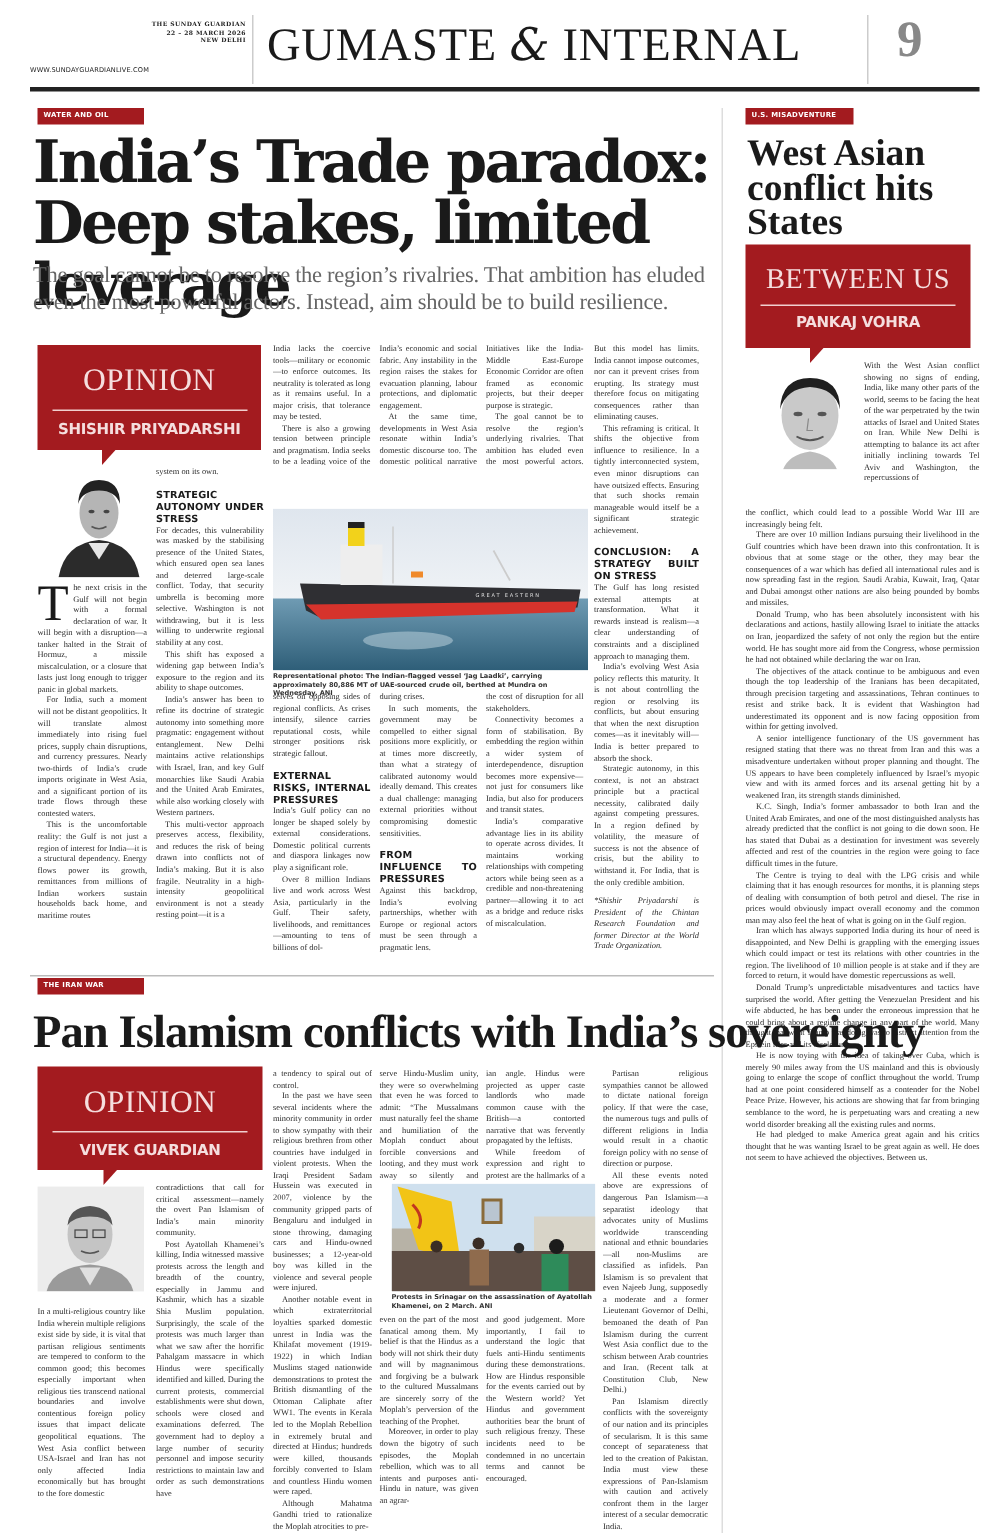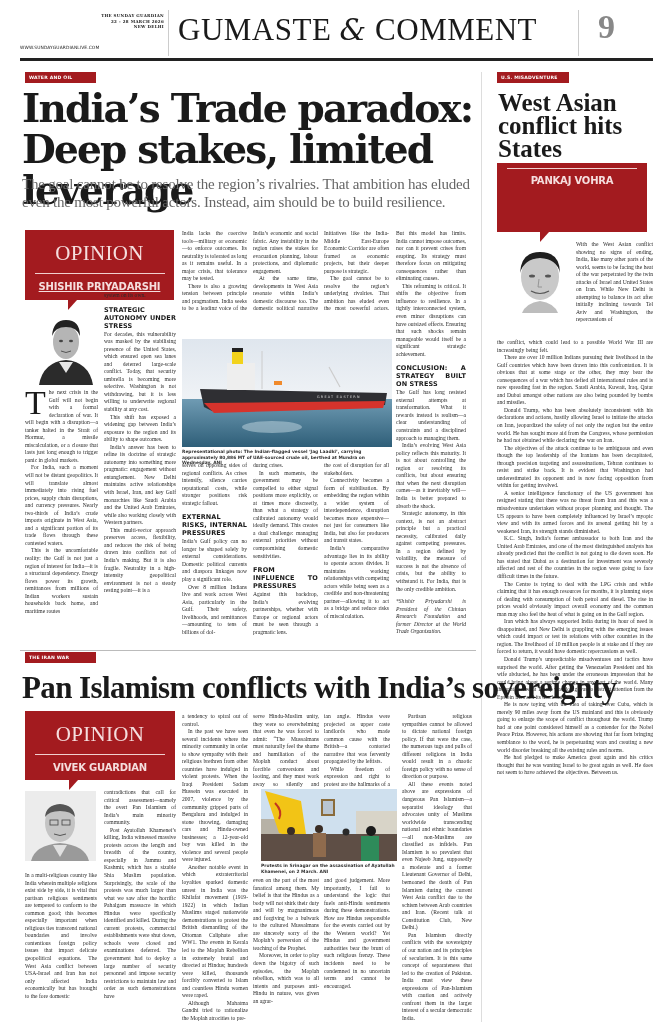--- a/index.html
+++ b/index.html
@@ -55,34 +55,34 @@
 <div class="abs mast-info">
   <div>THE SUNDAY GUARDIAN</div>
   <div>22 – 28 MARCH 2026</div>
   <div>NEW DELHI</div>
 </div>
 <div class="abs mast-url">WWW.SUNDAYGUARDIANLIVE.COM</div>
 <div class="abs mast-sep1"></div>
 <div class="abs mast-title">
   <span>GUMASTE</span>
   <span class="mast-amp">&amp;</span>
-  <span>COMMENT</span>
+  <span>INTERNAL</span>
 </div>
 <div class="abs mast-sep2"></div>
 <div class="abs mast-page">9</div>
 <div class="abs mast-rule"></div>
 
 <div class="abs tag" style="left:25px; top:72px; width:71px;">WATER AND OIL</div>
 <h1 class="abs headline1">India’s Trade paradox: Deep stakes, limited leverage</h1>
 <div class="abs deck1">The goal cannot be to resolve the region’s rivalries. That ambition has eluded even the most powerful actors. Instead, aim should be to build resilience.</div>
 
 <div class="abs opbox" style="left:25px; top:230px; width:149px; height:70px;">
   <div class="op-title" style="padding-top:11px;">OPINION</div>
   <div class="op-rule" style="width:130px; margin-top:7px;"></div>
-  <div class="op-author" style="margin-top:7px;text-decoration:underline;">SHISHIR PRIYADARSHI</div>
+  <div class="op-author" style="margin-top:7px;">SHISHIR PRIYADARSHI</div>
 </div>
 <div class="abs op-pointer" style="left:68px; top:300px;"></div>
 
 <div class="abs portrait" style="left:35px; top:310px; width:62px; height:75px; background:#fff;">
   <svg width="62" height="75" viewBox="0 0 62 75">
     <path d="M4 75 Q8 52 31 50 Q54 52 58 75 Z" fill="#2b2b2b"></path>
     <path d="M24 52 L31 63 L38 52 Z" fill="#e6e6e6"></path>
     <ellipse cx="31" cy="32" rx="13" ry="17" fill="#b5b5b5"></ellipse>
     <path d="M17 26 Q18 10 31 10 Q45 10 45 26 Q42 17 31 17 Q20 17 17 26 Z" fill="#222"></path>
     <ellipse cx="26" cy="31" rx="2" ry="1.2" fill="#444"></ellipse>
@@ -90,21 +90,21 @@
     <path d="M26 41 Q31 44 36 41" stroke="#555" stroke-width="1" fill="none"></path>
   </svg>
 </div>
 
 <div class="abs col" style="left:25px; top:389px; width:73px; height:255px;">
   <p class="noind"><span class="dropcap">T</span><span>he next crisis in the Gulf will not begin with a formal declaration of war. It will begin with a disruption—a tanker halted in the Strait of Hormuz, a missile miscalculation, or a closure that lasts just long enough to trigger panic in global markets.</span></p>
   <p>For India, such a moment will not be distant geopolitics. It will translate almost immediately into rising fuel prices, supply chain disruptions, and currency pressures. Nearly two-thirds of India’s crude imports originate in West Asia, and a significant portion of its trade flows through these contested waters.</p>
   <p>This is the uncomfortable reality: the Gulf is not just a region of interest for India—it is a structural dependency. Energy flows power its growth, remittances from millions of Indian workers sustain households back home, and maritime routes</p>
 </div>
 
-<div class="abs col" style="left:104px; top:292px; width:72px; height:338px;">
+<div class="abs col" style="left:104px; top:312px; width:72px; height:338px;">
   <p class="noind">system on its own.</p>
   <div class="subhead">STRATEGIC AUTONOMY UNDER STRESS</div>
   <p class="noind">For decades, this vulnerability was masked by the stabilising presence of the United States, which ensured open sea lanes and deterred large-scale conflict. Today, that security umbrella is becoming more selective. Washington is not withdrawing, but it is less willing to underwrite regional stability at any cost.</p>
   <p>This shift has exposed a widening gap between India’s exposure to the region and its ability to shape outcomes.</p>
   <p>India’s answer has been to refine its doctrine of strategic autonomy into something more pragmatic: engagement without entanglement. New Delhi maintains active relationships with Israel, Iran, and key Gulf monarchies like Saudi Arabia and the United Arab Emirates, while also working closely with Western partners.</p>
   <p>This multi-vector approach preserves access, flexibility, and reduces the risk of being drawn into conflicts not of India’s making. But it is also fragile. Neutrality in a high-intensity geopolitical environment is not a steady resting point—it is a</p>
 </div>
 
 <div class="abs col" style="left:182px; top:230px; width:65px; height:80px;">
   <p class="noind">India lacks the coercive tools—military or economic—to enforce outcomes. Its neutrality is tolerated as long as it remains useful. In a major crisis, that tolerance may be tested.</p>
@@ -175,20 +175,21 @@
   <p>India’s evolving West Asia policy reflects this maturity. It is not about controlling the region or resolving its conflicts, but about ensuring that when the next disruption comes—as it inevitably will—India is better prepared to absorb the shock.</p>
   <p>Strategic autonomy, in this context, is not an abstract principle but a practical necessity, calibrated daily against competing pressures. In a region defined by volatility, the measure of success is not the absence of crisis, but the ability to withstand it. For India, that is the only credible ambition.</p>
   <p style="font-style:italic; margin-top:5px; text-indent:0;">*Shishir Priyadarshi is President of the Chintan Research Foundation and former Director at the World Trade Organization.</p>
 </div>
 
 <div class="vsep abs" style="left:481px; top:72px; height:950px;"></div>
 <div class="abs tag" style="left:497px; top:72px; width:72px;">U.S. MISADVENTURE</div>
 <h2 class="abs right-head">West Asian conflict hits States</h2>
 
 <div class="abs opbox" style="left:497px; top:163px; width:150px; height:69px;">
+  <div class="op-title" style="padding-top:13px; font-size:19px;">BETWEEN US</div>
   <div class="op-rule" style="width:130px; margin-top:5px;"></div>
   <div class="op-author" style="margin-top:6px;">PANKAJ VOHRA</div>
 </div>
 <div class="abs op-pointer" style="left:540px; top:232px;"></div>
 
 <div class="abs portrait" style="left:508px; top:243px; width:64px; height:70px; background:#fff;">
   <svg width="64" height="70" viewBox="0 0 64 70">
     <ellipse cx="32" cy="34" rx="19" ry="23" fill="#c9c9c9"></ellipse>
     <path d="M12 30 Q13 9 32 9 Q52 9 52 30 Q49 16 32 15 Q16 16 12 30 Z" fill="#1f1f1f"></path>
     <ellipse cx="24" cy="33" rx="3" ry="1.5" fill="#555"></ellipse>

